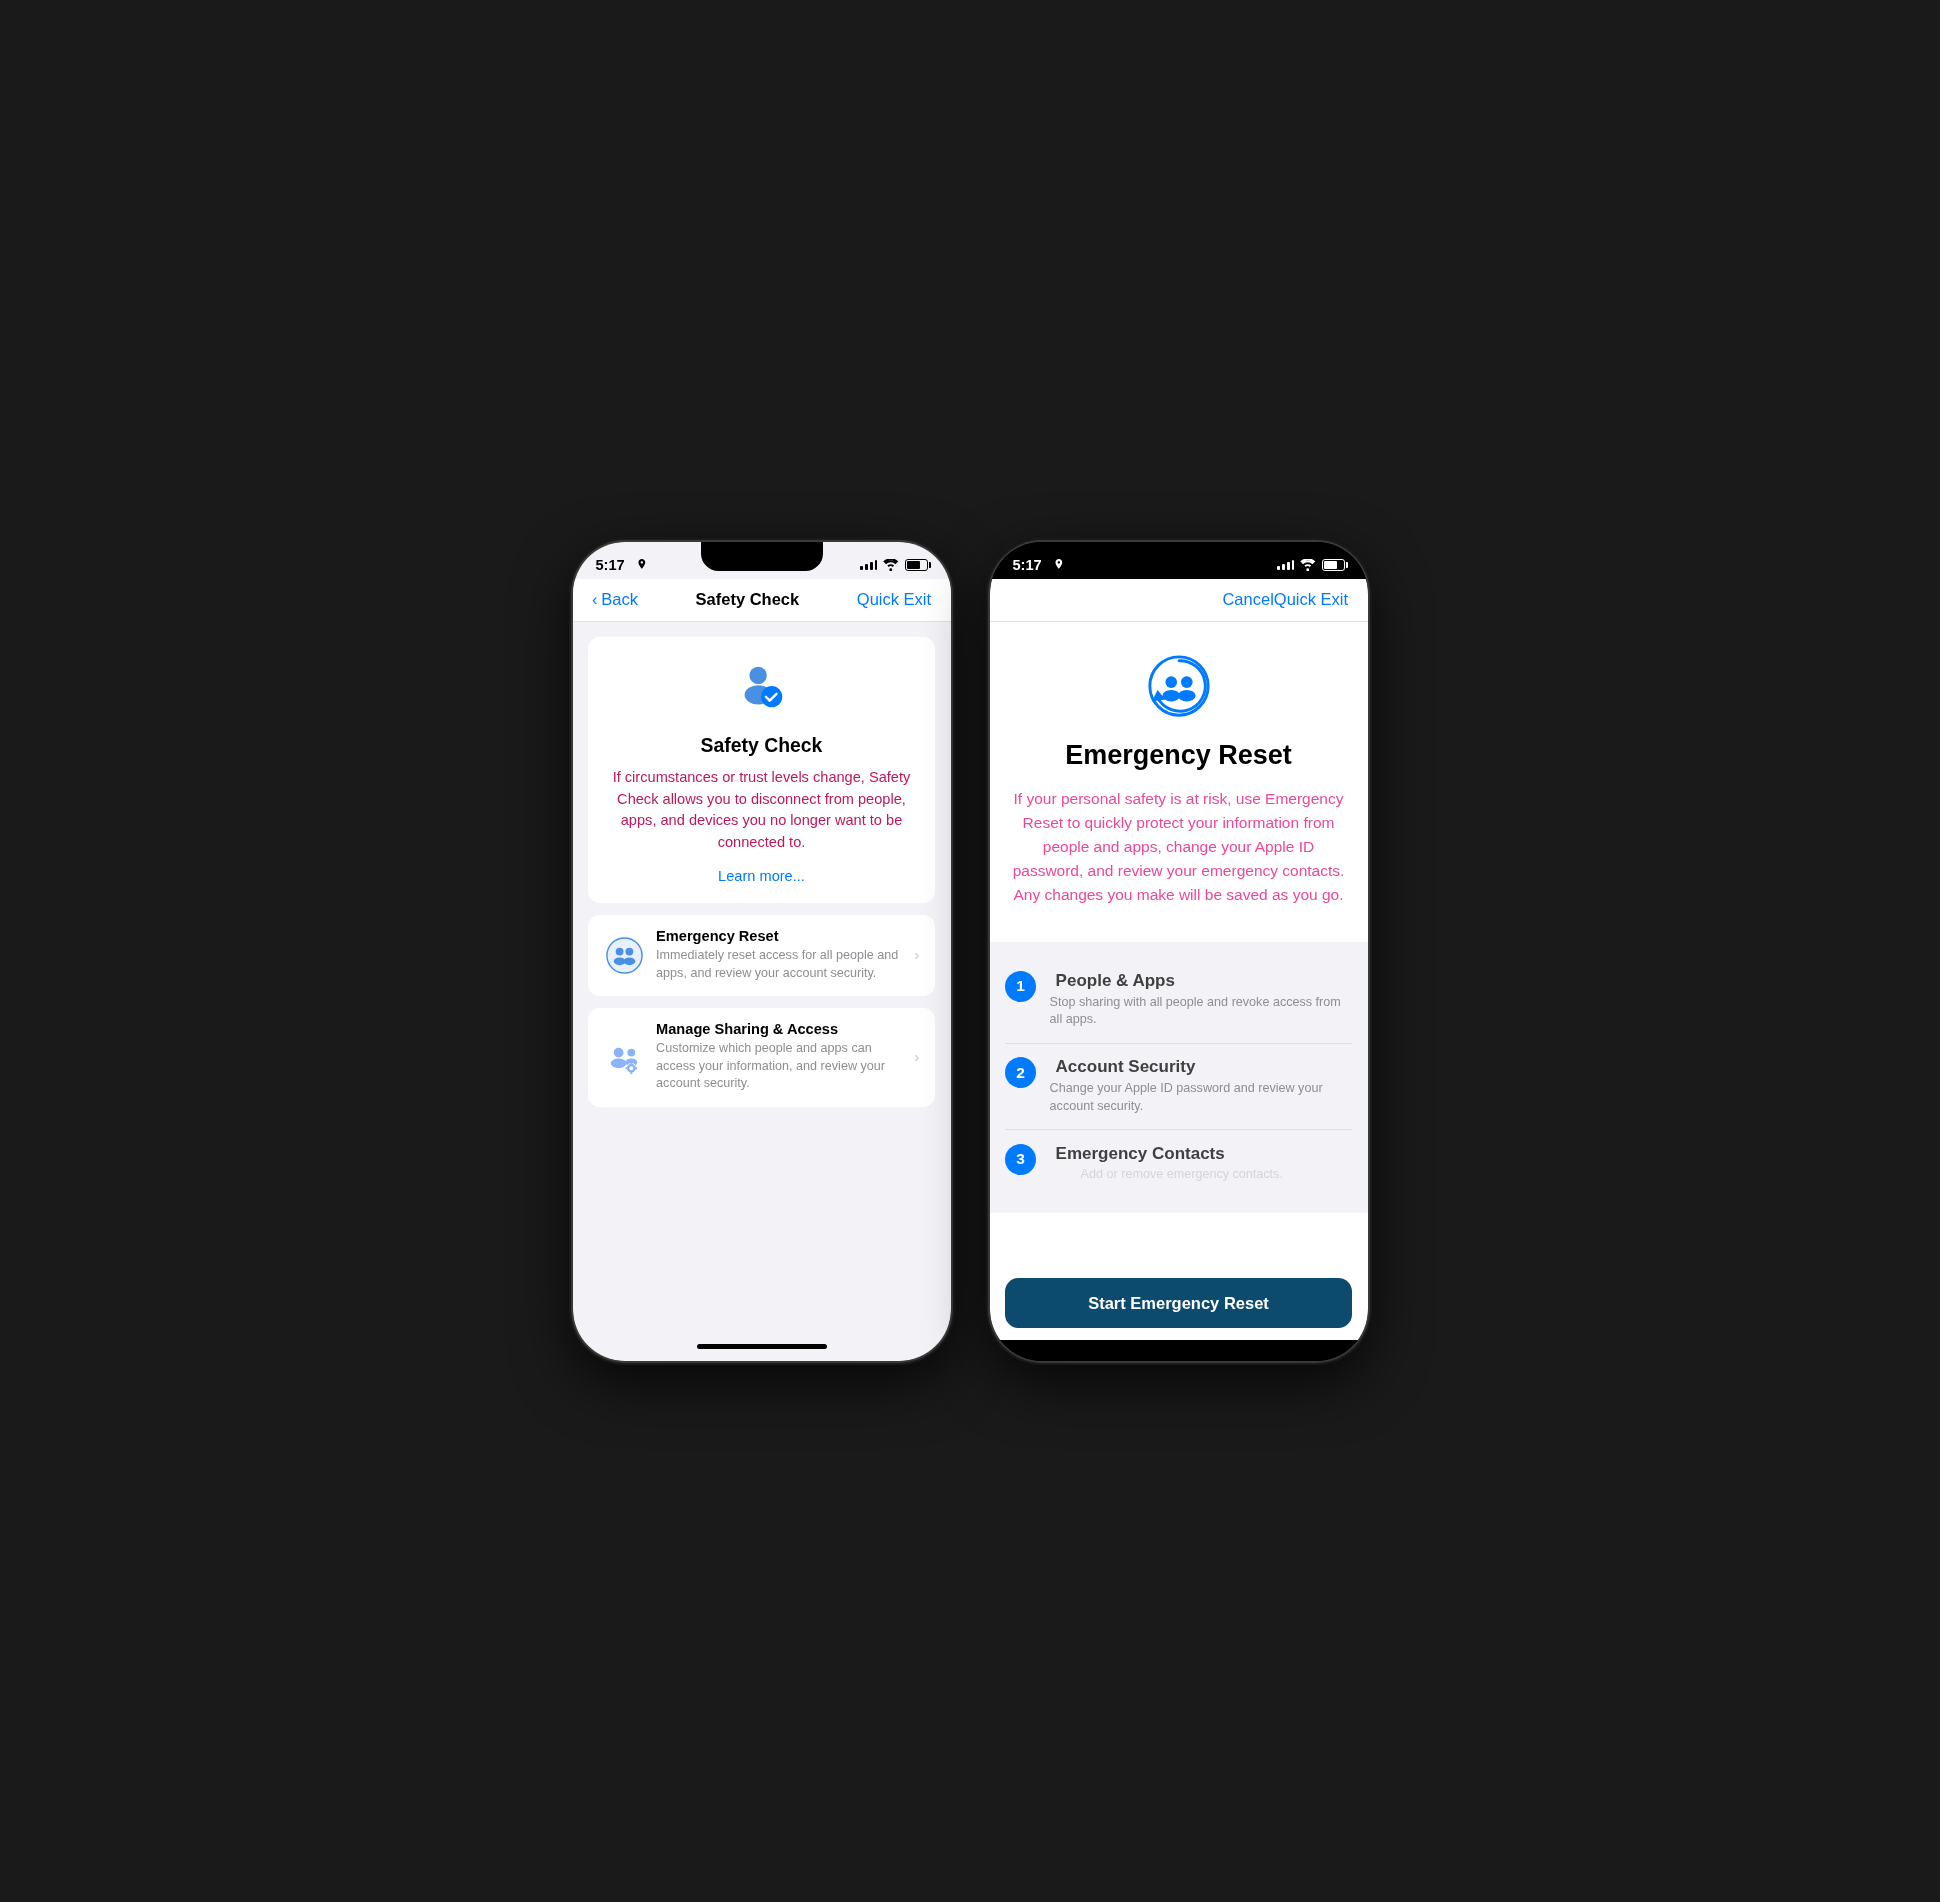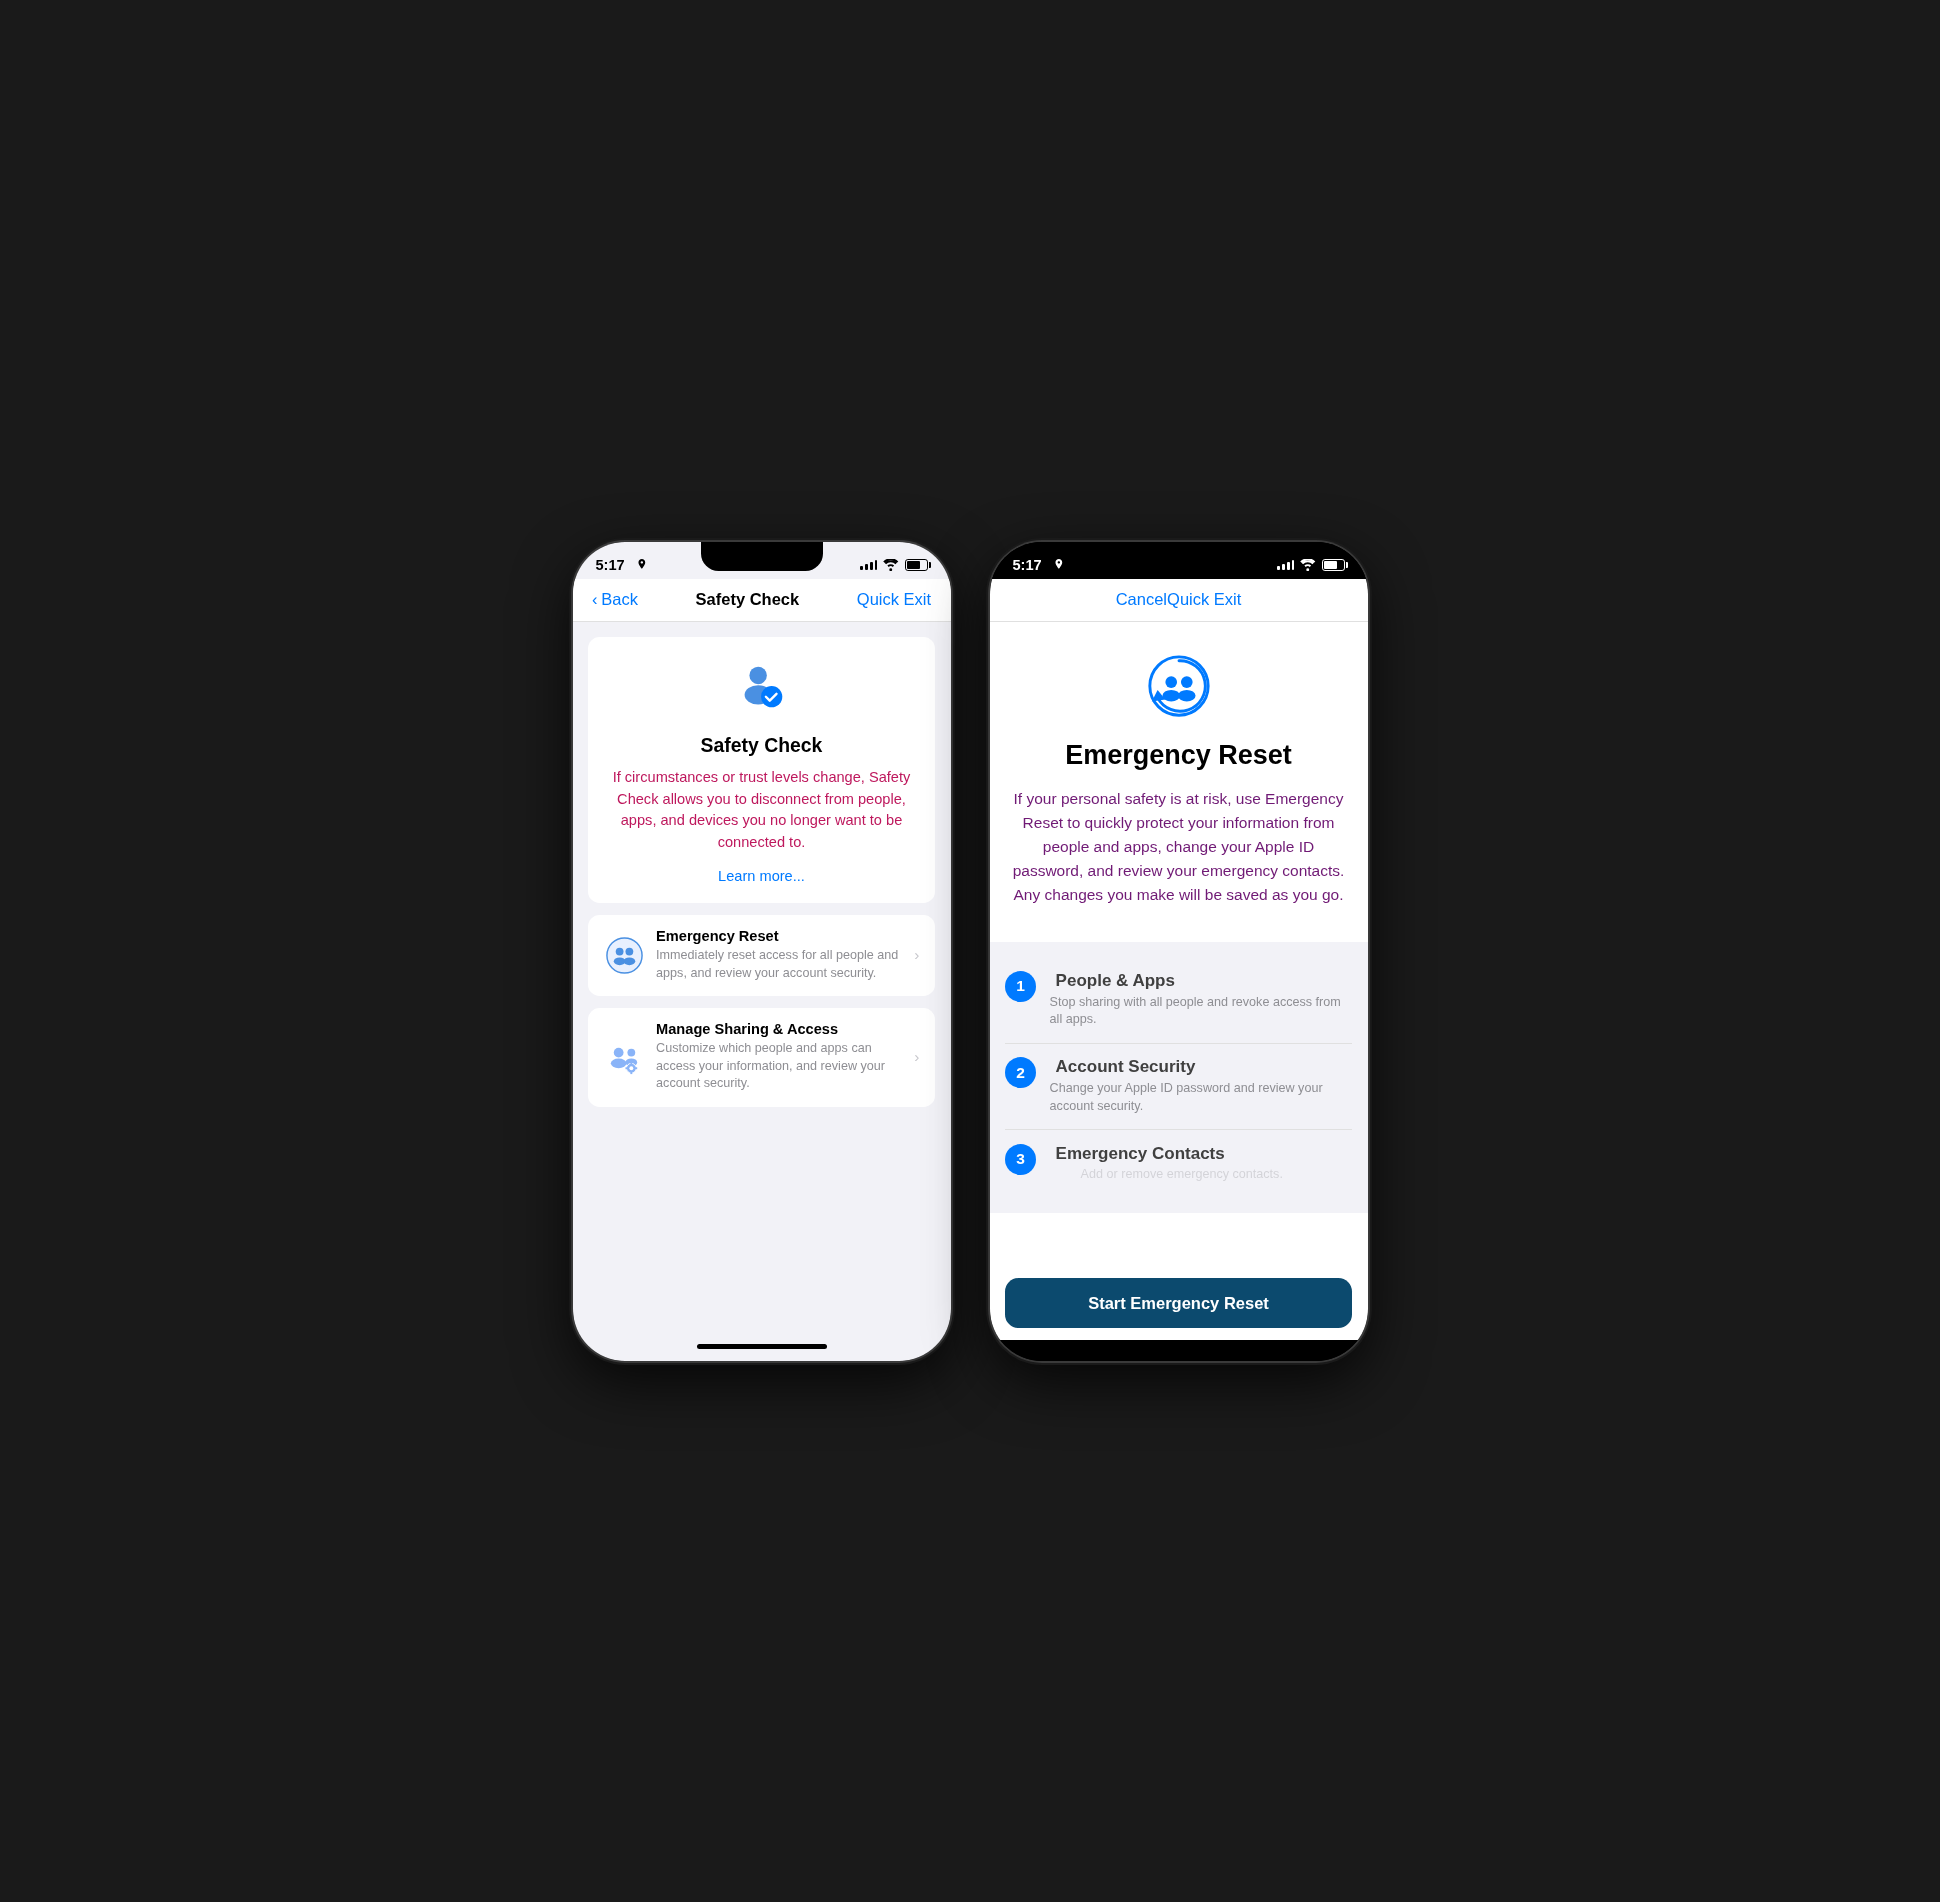--- a/index.html
+++ b/index.html
@@ -253,21 +253,21 @@
       height: 4.9px;
       background: #000;
       border-radius: 2.9px;
       margin: 7.8px auto 11.6px;
       flex-shrink: 0;
     }
 
     .nav-bar-2 {
       background: #fff;
       display: flex;
-      justify-content: center;
+      justify-content: flex-end;
       align-items: center;
       padding: 11.6px 19.4px;
       border-bottom: 1px solid #e0e0e0;
       flex-shrink: 0;
     }
 
     .emergency-content {
       flex: 1;
       overflow-y: auto;
       background: #fff;
@@ -286,21 +286,21 @@
 
     .emergency-title {
       font-size: 27px;
       font-weight: 700;
       color: #000;
       margin-bottom: 15.5px;
     }
 
     .emergency-description {
       font-size: 15.5px;
-      color: #701a75;
+      color: #ec4899;
       line-height: 1.55;
       margin-bottom: 15.5px;
       text-align: center;
     }
 
     .emergency-note {
       font-size: 15.5px;
       color: #3c3c43;
       line-height: 1.55;
       text-align: center;

